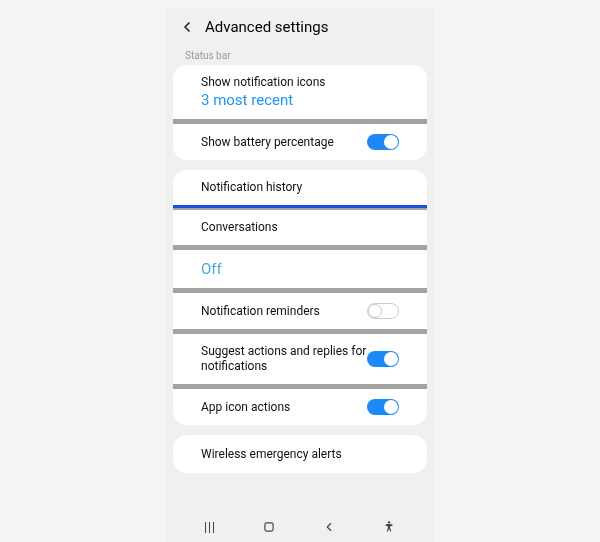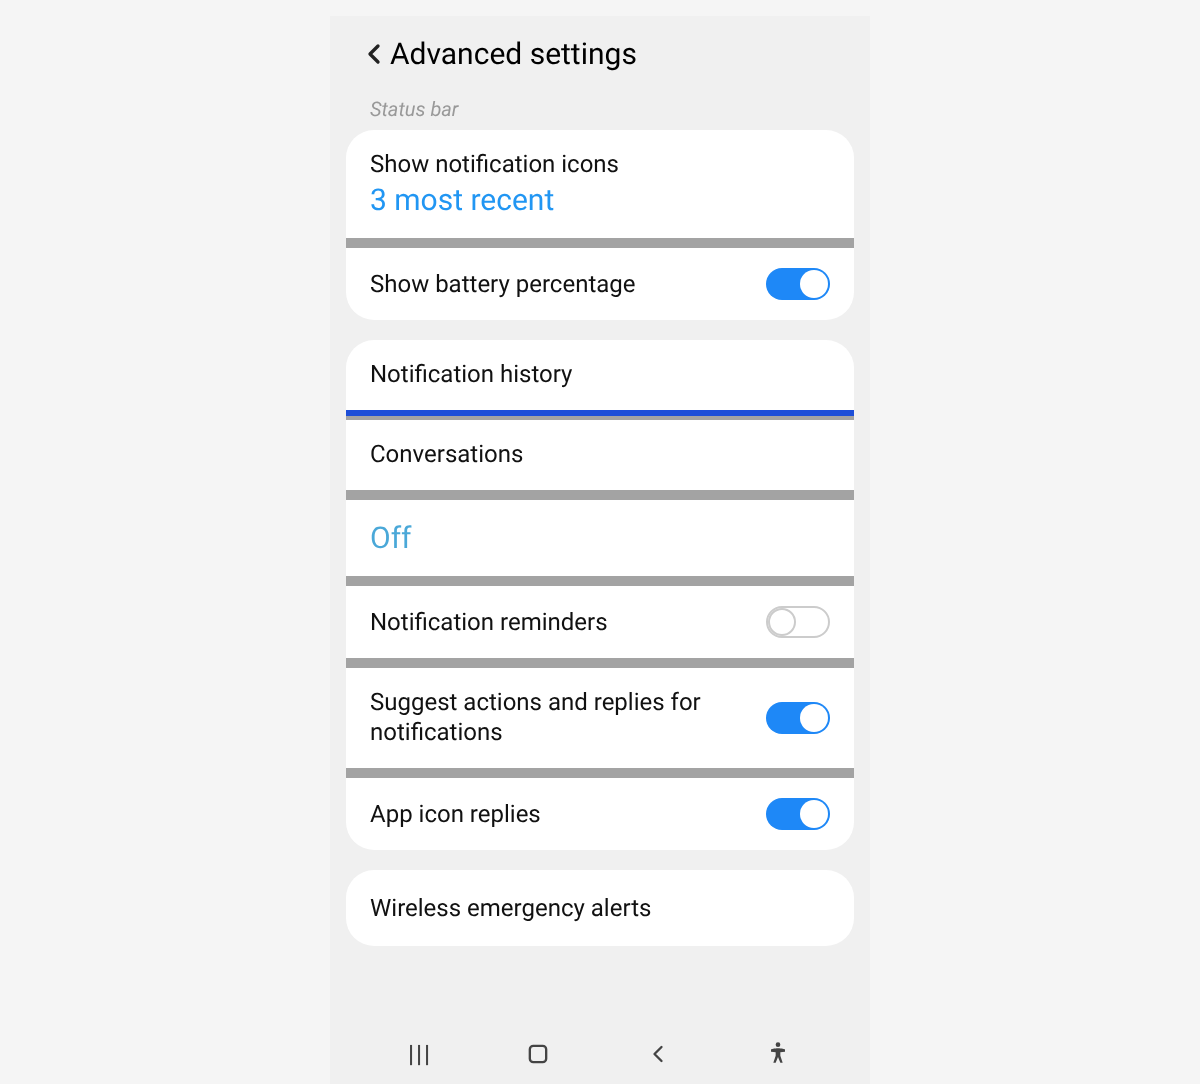--- a/index.html
+++ b/index.html
@@ -15,41 +15,41 @@
       width: 270px;
       background: #f0f0f0;
       margin-top: 8px;
       display: flex;
       flex-direction: column;
     }
     .header {
       display: flex;
       align-items: center;
       padding: 10px 14px 8px;
+      gap: 10px;
     }
     .back-icon svg { width: 16px; height: 16px; display:block; }
     .header-title { font-size: 15px; color: #000; }
     .content { flex: 1; padding: 0 8px 4px; }
     .section-label {
       font-size: 10px;
       color: #999;
       padding: 6px 12px 4px;
-      font-style: italic;
     }
     .card {
       background: #fff;
       border-radius: 14px;
       margin-bottom: 10px;
       overflow: hidden;
     }
     .row {
       display: flex;
       align-items: center;
       justify-content: space-between;
-      padding: 10px 12px;
+      padding: 10px 28px;
       min-height: 38px;
     }
     .row-sep {
       border-top: 5px solid #a3a3a3;
     }
     .row-text { display: flex; flex-direction: column; gap: 1px; }
     .row-title { font-size: 12px; color: #111; line-height: 1.25; }
     .row-sub { font-size: 15px; color: #2196F3; }
     .row-sub.off { color: #4aa8d8; }
     .toggle {
@@ -133,21 +133,21 @@
         <div class="toggle off"></div>
       </div>
       <div class="row row-sep">
         <div class="row-text" style="max-width:180px">
           <span class="row-title">Suggest actions and replies for notifications</span>
         </div>
         <div class="toggle on"></div>
       </div>
       <div class="row row-sep">
         <div class="row-text">
-          <span class="row-title">App icon replies</span>
+          <span class="row-title">App icon actions</span>
         </div>
         <div class="toggle on"></div>
       </div>
     </div>
 
     <div class="card">
       <div class="row">
         <div class="row-text">
           <span class="row-title">Wireless emergency alerts</span>
         </div>

